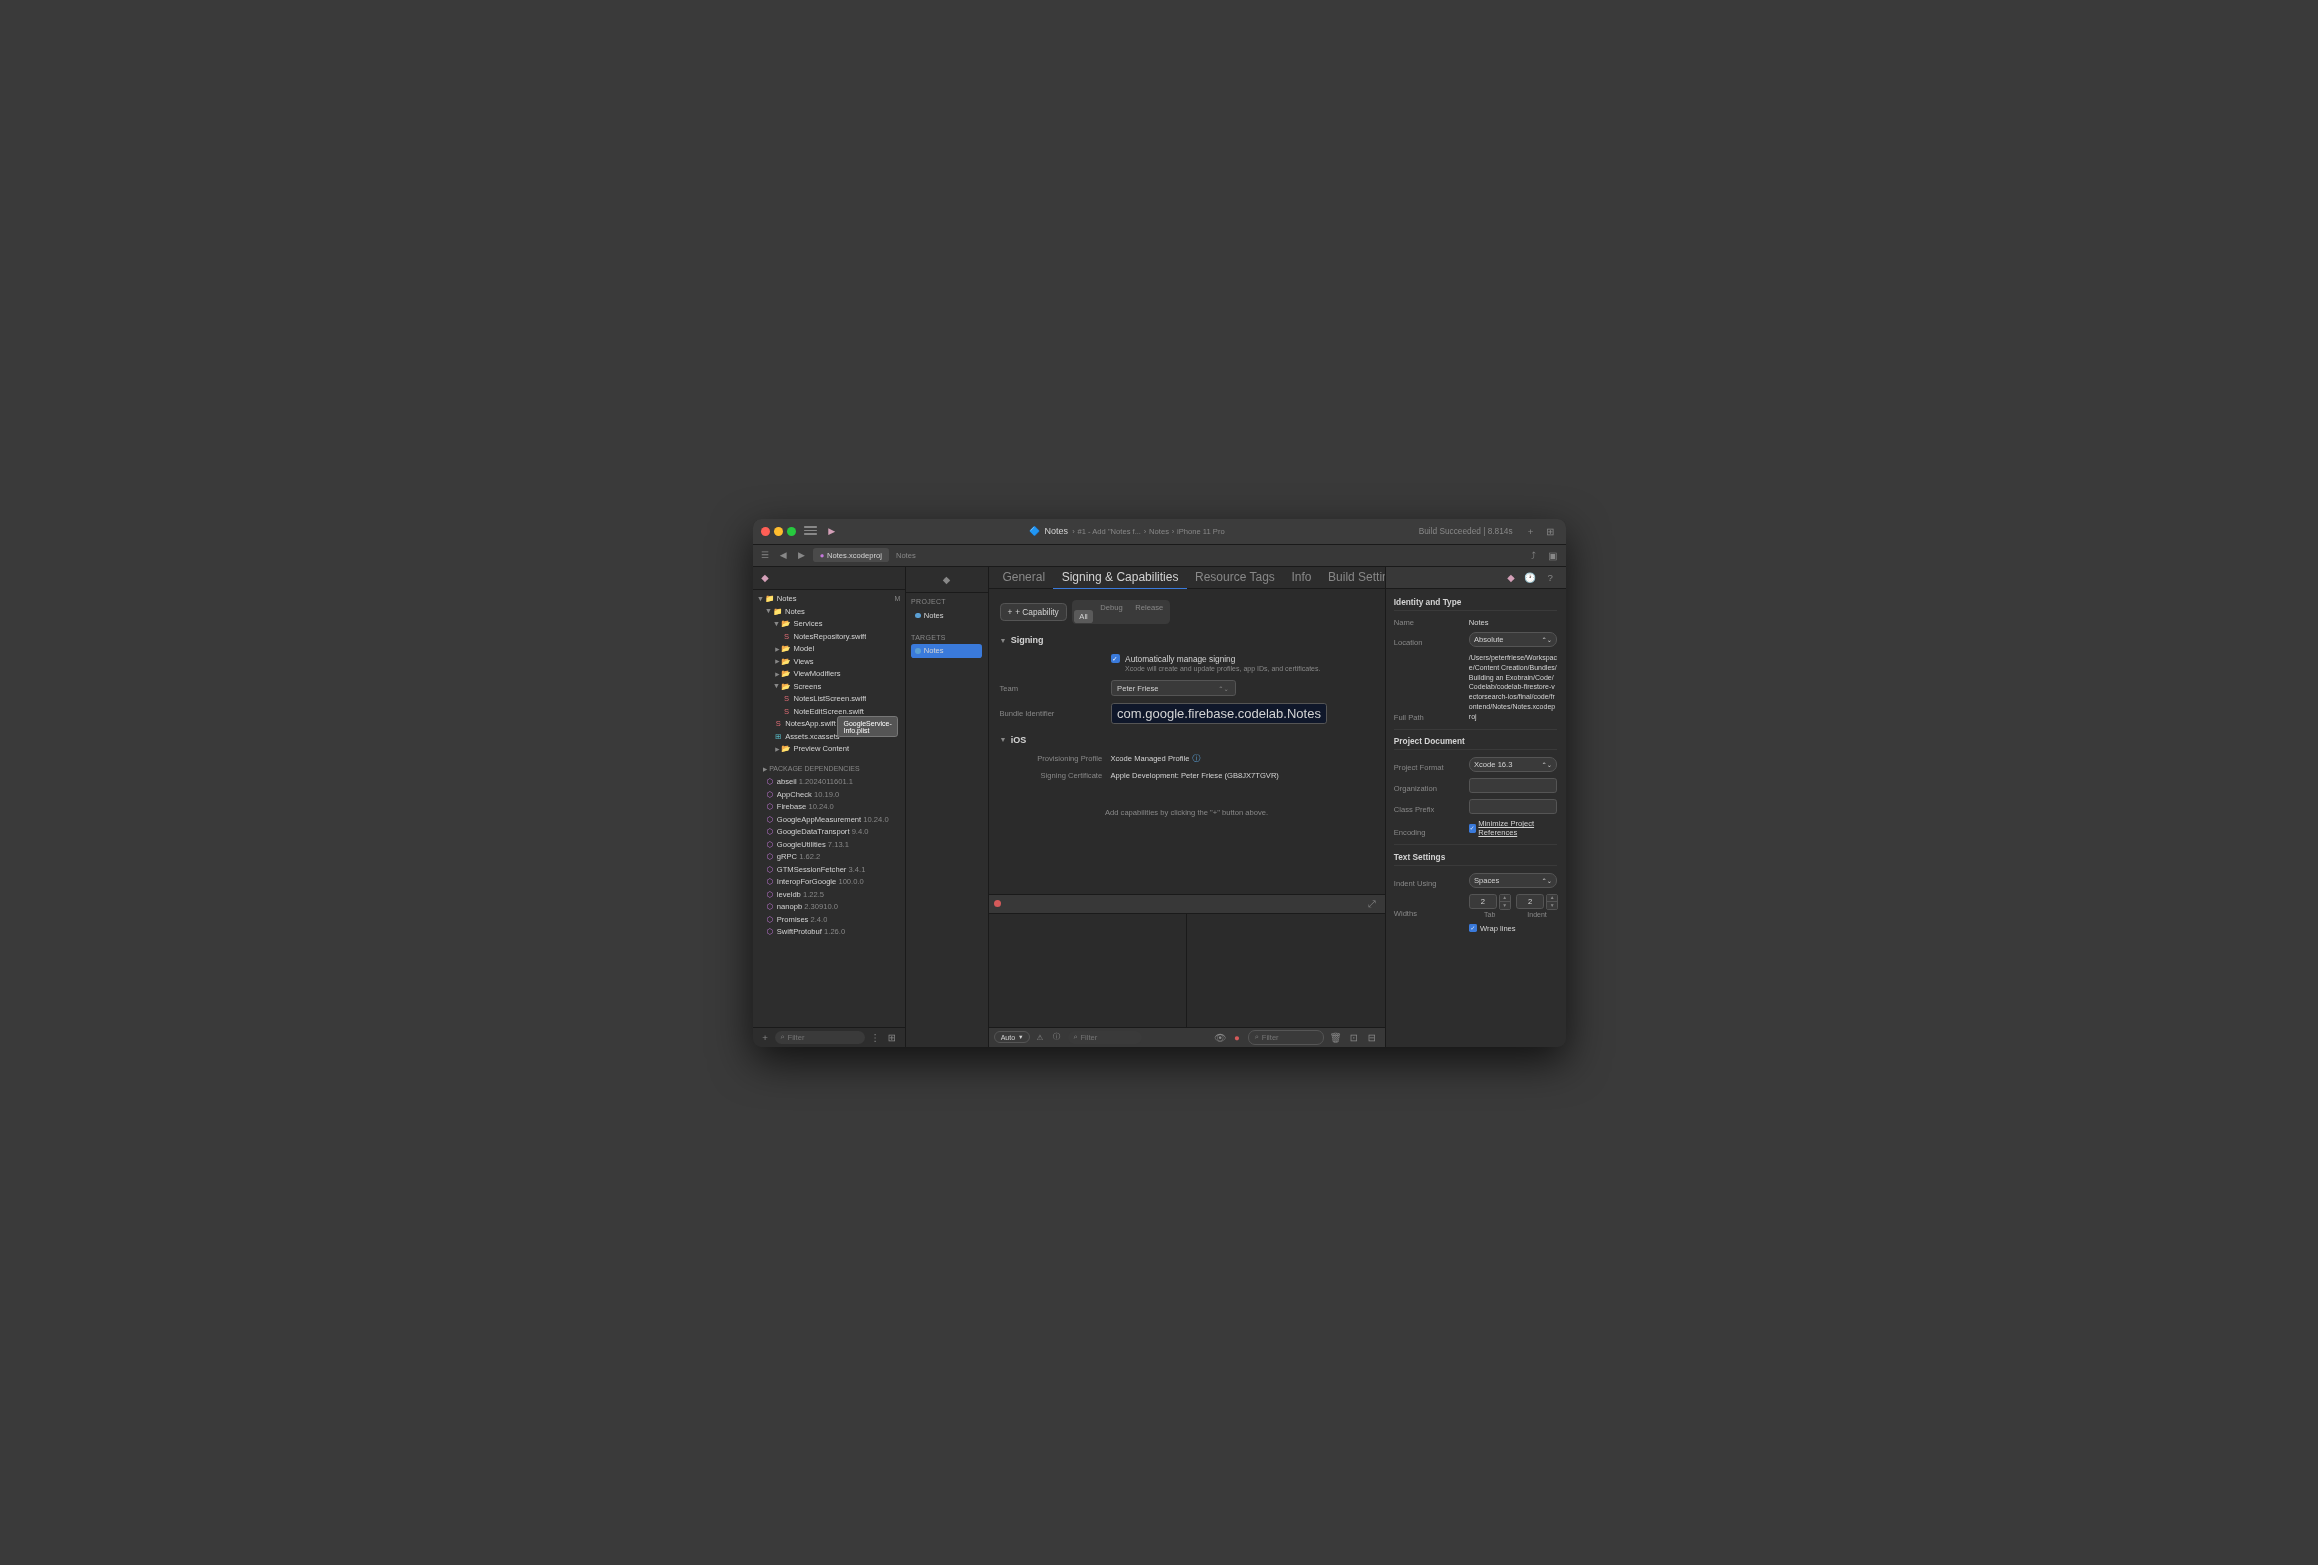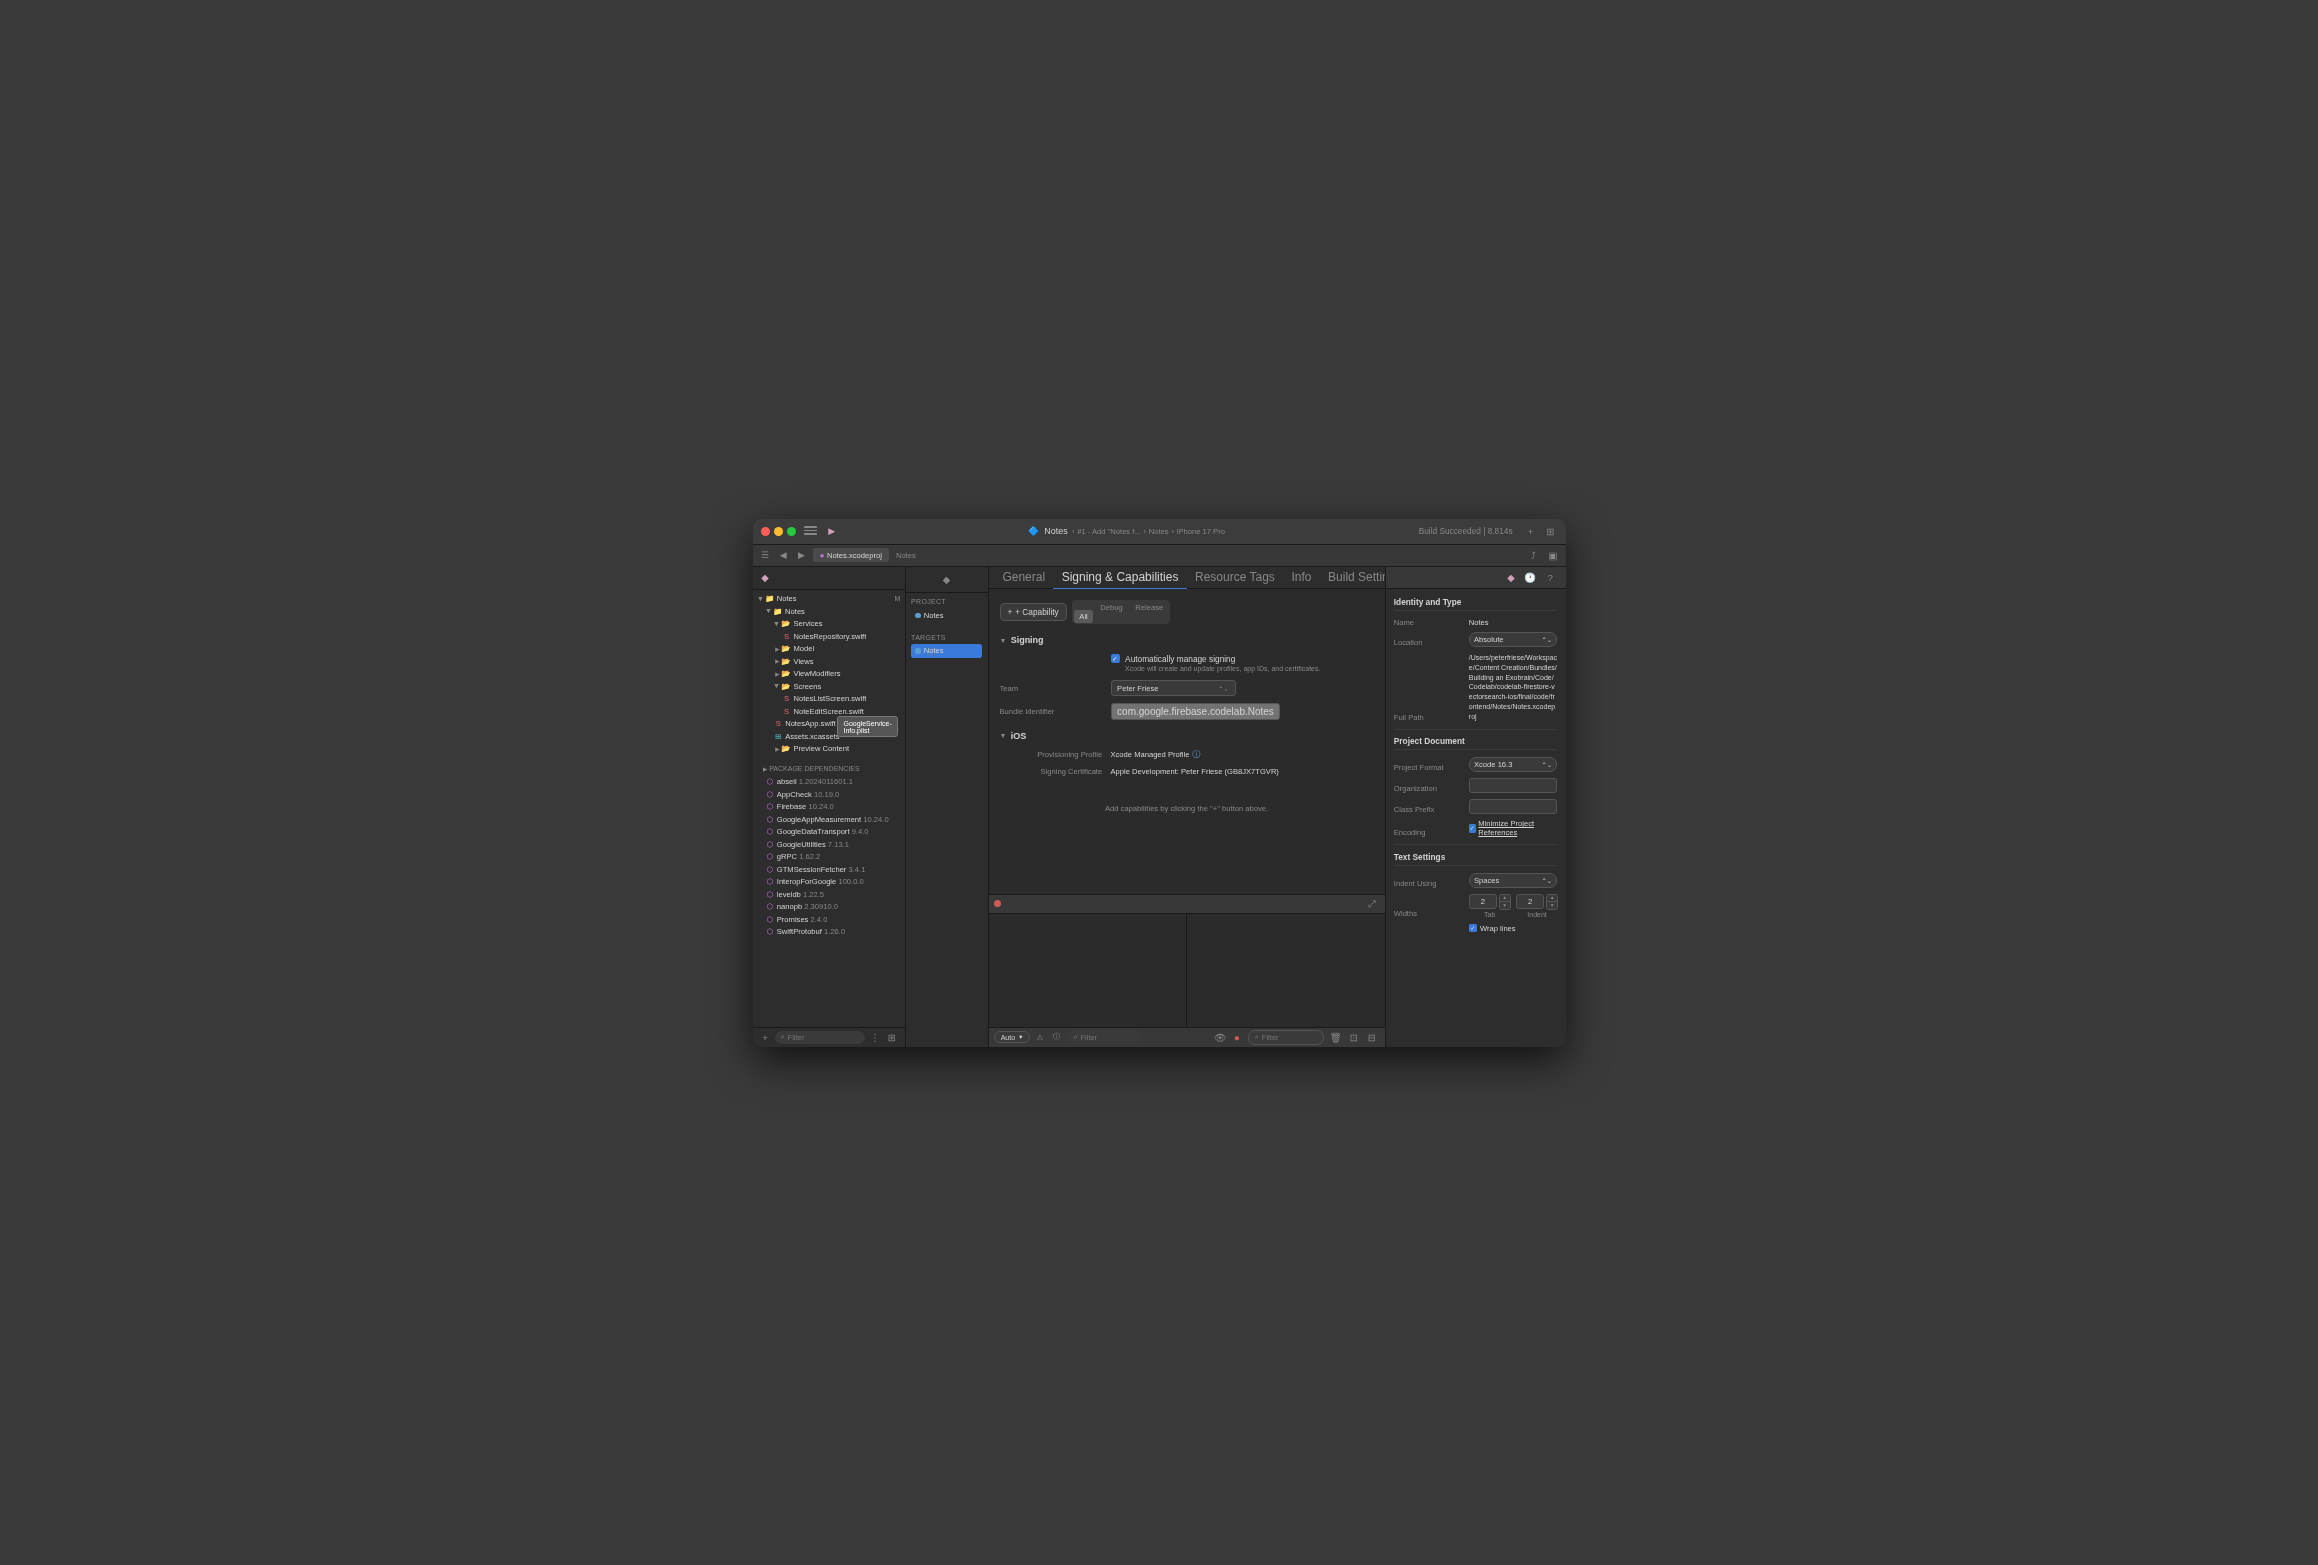--- a/index.html
+++ b/index.html
@@ -432,25 +432,25 @@
       background: #3a3a3a;
       border: 0.7px solid #555;
       border-radius: 2.8px;
       padding: 2.1px 5.6px;
       gap: 4.2px;
       min-width: 125px;
     }
     .team-select-text { font-size: 7.6px; color: #d4d4d4; flex: 1; }
     .team-select-arrow { font-size: 6.3px; color: #888; }
     .bundle-input {
-      background: #737373;
+      background: #0f172a;
       border: 0.7px solid #555;
       border-radius: 2.8px;
       padding: 2.1px 5.6px;
-      font-size: 10px;
+      font-size: 13px;
       color: #d4d4d4;
       min-width: 153px;
     }
     .ios-section {
       margin-top: 11px;
     }
     .info-row {
       display: flex;
       align-items: center;
       margin-bottom: 7px;
@@ -671,21 +671,21 @@
     </div>
     <div class="titlebar-center">
       <span class="title-icon">🔷</span>
       <span class="title-text">Notes</span>
       <div class="title-breadcrumb">
         <span>›</span>
         <span>#1 - Add "Notes f...</span>
         <span>›</span>
         <span>Notes</span>
         <span>›</span>
-        <span>iPhone 17 Pro</span>
+        <span>iPhone 11 Pro</span>
       </div>
     </div>
     <div style="margin-right: 11px;">
       <span class="title-status">
         <span>Build Succeeded</span> | <span>8.814s</span>
       </span>
     </div>
     <div class="titlebar-right">
       <div class="btn-icon">+</div>
       <div class="btn-icon">⊞</div>

